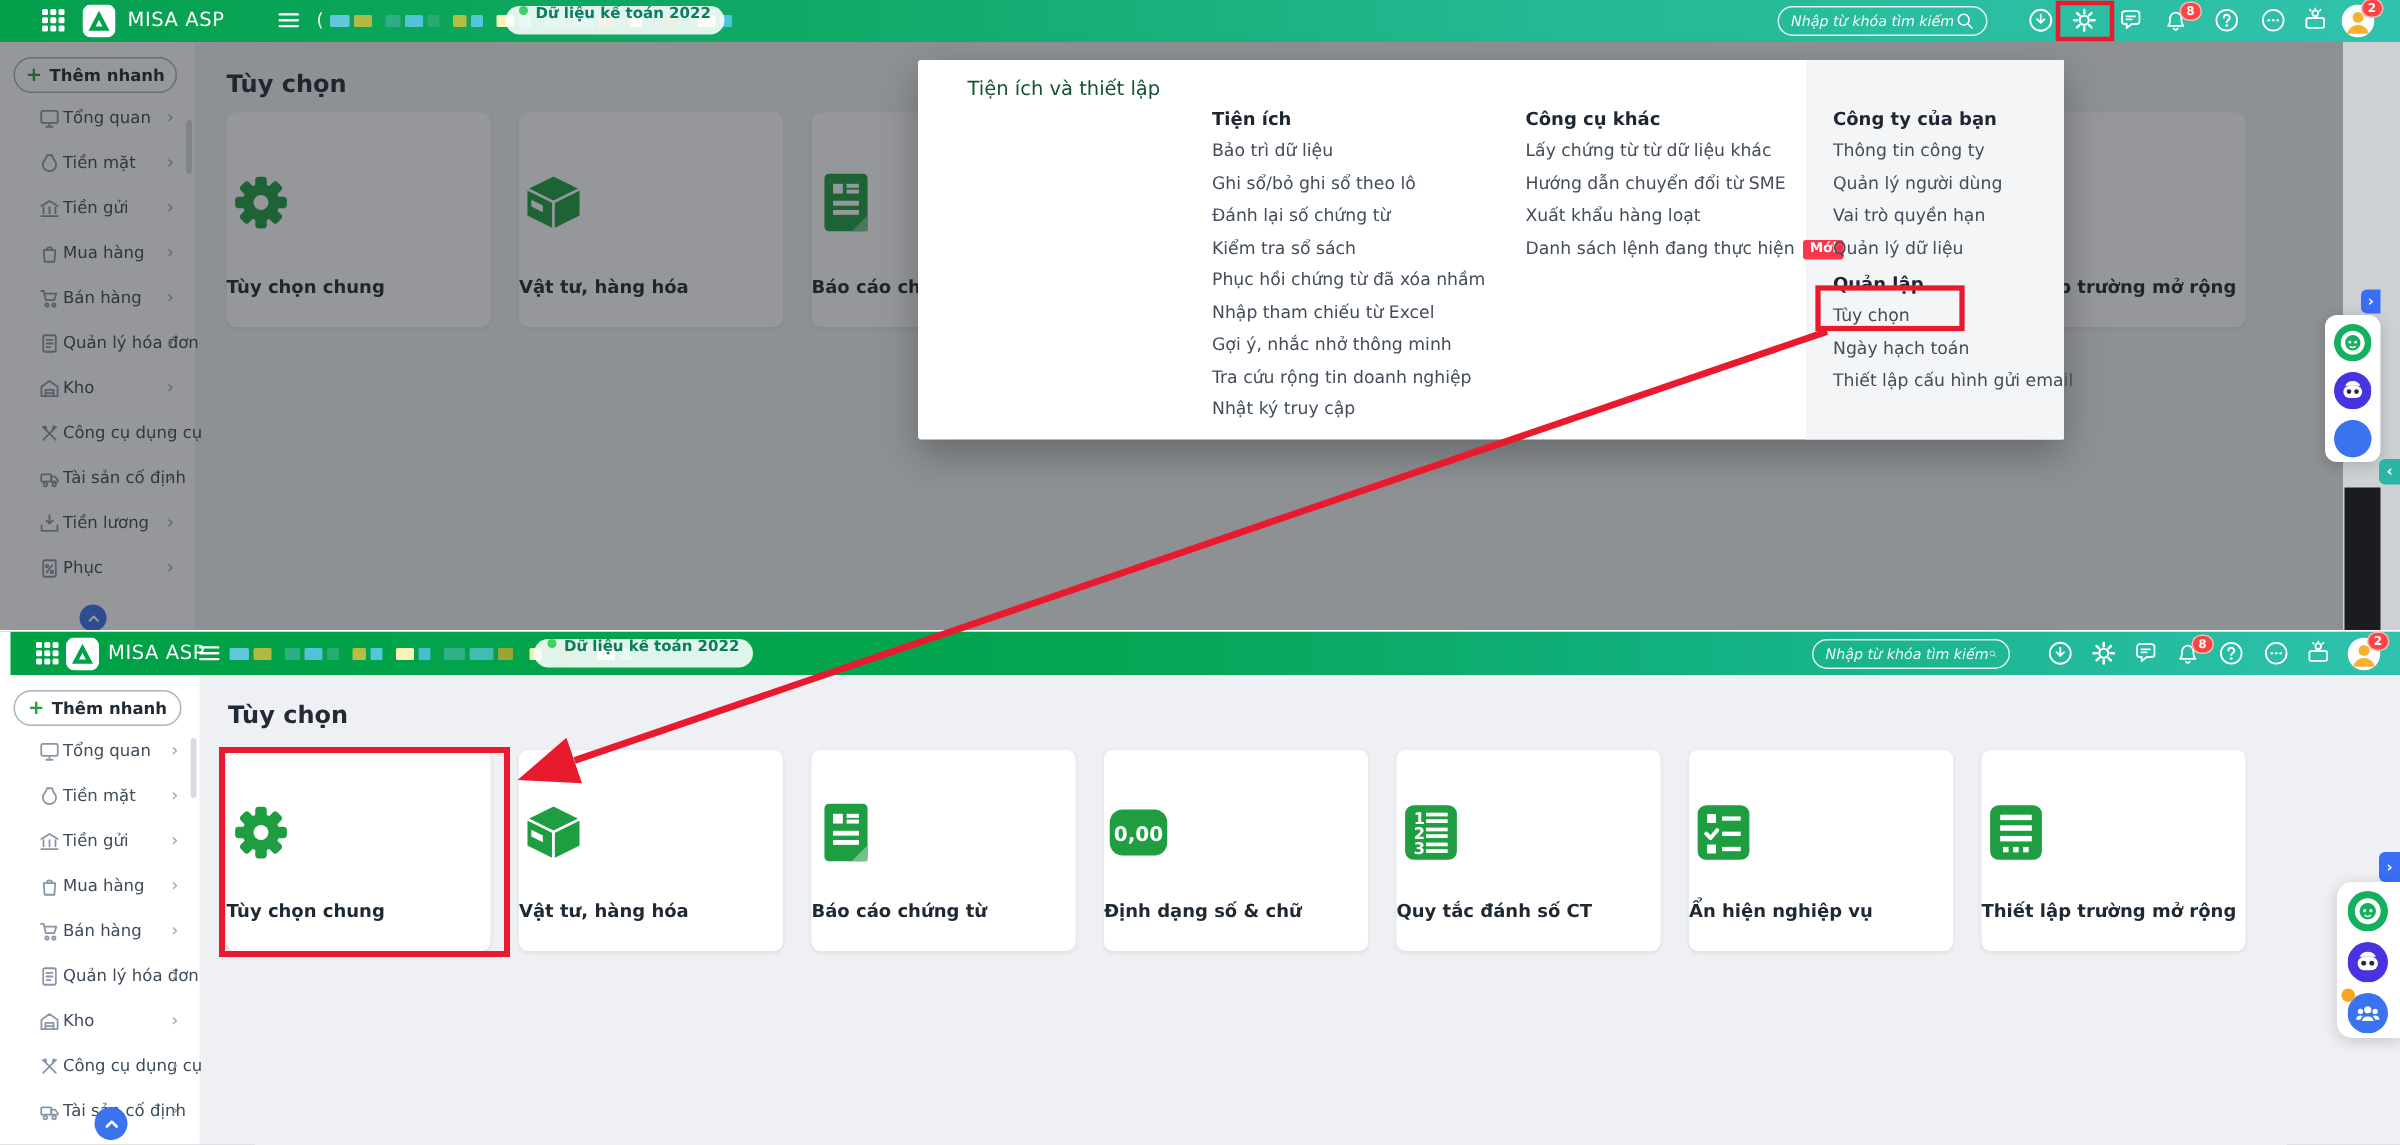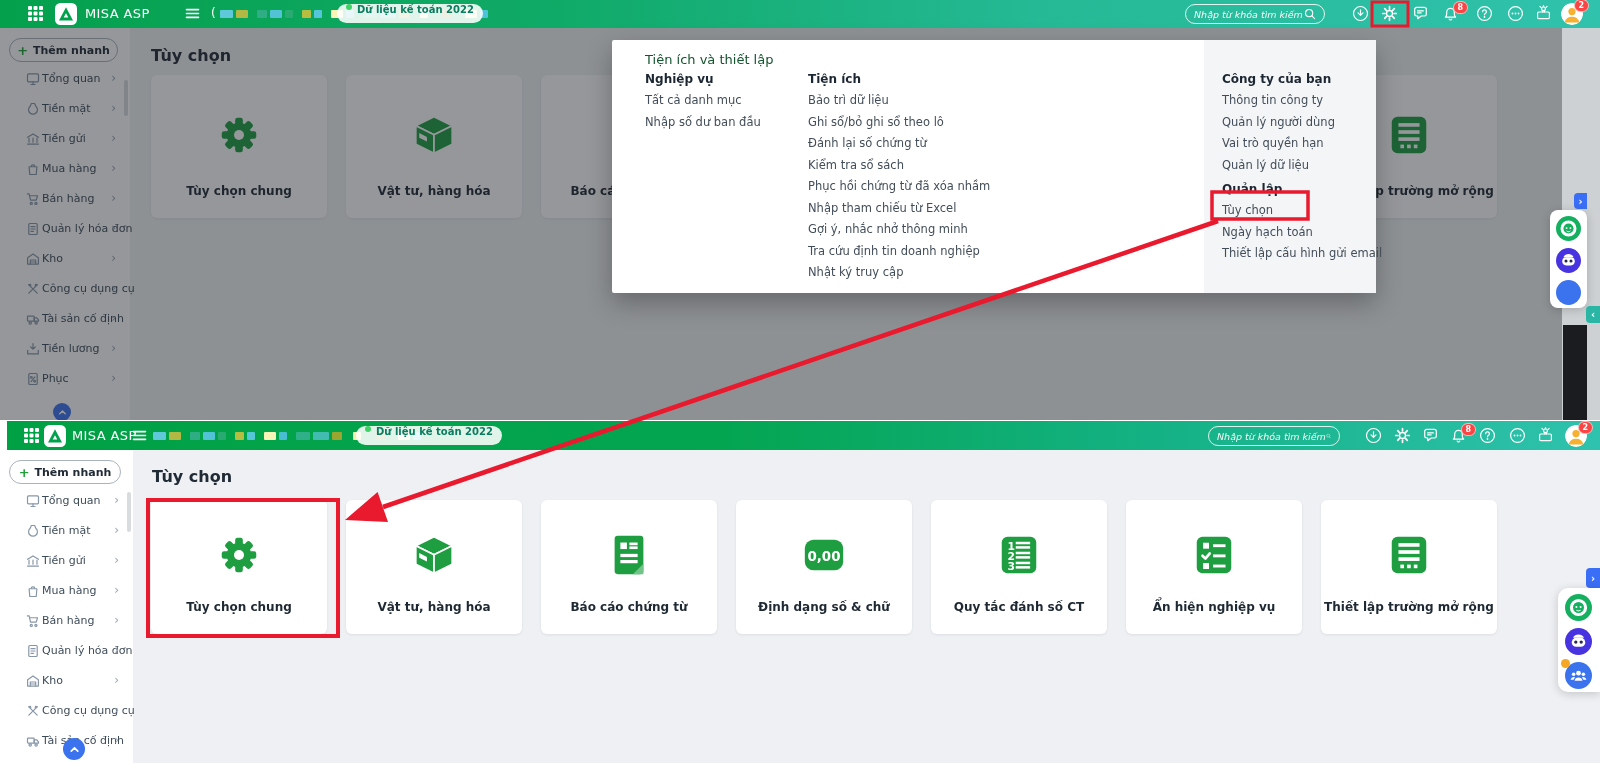--- a/index.html
+++ b/index.html
@@ -41,21 +41,21 @@
 .sic{width:14px;height:14px;color:#8796a8;flex:0 0 14px}
 .slab{font-size:11px;color:#3e4c59;white-space:nowrap}
 .chev{position:absolute;right:14px;color:#9aa5b1;font-size:12px;line-height:12px}
 .sthumb{position:absolute;width:4px;border-radius:2px;background:#d9dcdf}
 .scrollup{position:absolute;border-radius:50%;background:#3b72ee;display:flex;align-items:center;justify-content:center;cursor:pointer}
 
 .main{position:absolute;bottom:0}
 #shot-top .main{left:130px;top:28px;right:38px;background:#f2f3f4}
 #shot-bottom .main{left:133px;top:29px;right:0;background:#eef0f3}
 .ptitle{position:absolute;font-size:16px;font-weight:700;color:#212b36}
-.card{position:absolute;width:176px;background:#fff;border-radius:6px;box-shadow:0 1px 3px rgba(20,40,60,.08);display:flex;flex-direction:column;align-items:center;cursor:pointer}
+.card{position:absolute;width:176px;background:#fff;border-radius:6px;box-shadow:0 1px 3px rgba(20,40,60,.08);display:flex;flex-direction:column;align-items:flex-start;cursor:pointer}
 #shot-top .card{top:75px;height:143px}
 #shot-bottom .card{top:79px;height:134px}
 .cicwrap{flex:1;display:flex;align-items:center;justify-content:center;padding-top:10px}
 .cic{width:46px;height:46px}
 .clabel{font-size:12px;font-weight:700;color:#1f2933;padding-bottom:20px;white-space:nowrap}
 
 .dd{position:absolute;left:612px;top:40px;width:764px;height:253px;background:#fff;border-radius:2px;box-shadow:0 10px 26px rgba(0,0,0,.28);z-index:30}
 .dd-gray{position:absolute;right:0;top:0;width:172px;height:100%;background:#f4f5f6}
 .dd-title{position:absolute;left:33px;top:12px;font-size:13px;color:#14532d}
 .ddcol{position:absolute;top:28px}
@@ -534,36 +534,38 @@
         </svg>
       </div>
 
     <div class="graycol"></div>
     <div class="dim"></div>
     <div class="darkstrip"></div>
 
     <div class="dd">
       <div class="dd-gray"></div>
       <div class="dd-title">Tiện ích và thiết lập</div>
-      <div class="ddcol" style="left:33px">
-        <div class="ddh">Nghiệp vụ</div>
-        <div class="ddi">Tất cả danh mục</div>
-        <div class="ddi">Nhập số dư ban đầu</div>
-      </div>
       <div class="ddcol" style="left:196px">
         <div class="ddh">Tiện ích</div>
         <div class="ddi">Bảo trì dữ liệu</div>
         <div class="ddi">Ghi sổ/bỏ ghi sổ theo lô</div>
         <div class="ddi">Đánh lại số chứng từ</div>
         <div class="ddi">Kiểm tra sổ sách</div>
         <div class="ddi">Phục hồi chứng từ đã xóa nhầm</div>
         <div class="ddi">Nhập tham chiếu từ Excel</div>
         <div class="ddi">Gợi ý, nhắc nhở thông minh</div>
-        <div class="ddi">Tra cứu định tin doanh nghiệp</div>
+        <div class="ddi">Tra cứu rộng tin doanh nghiệp</div>
         <div class="ddi">Nhật ký truy cập</div>
+      </div>
+      <div class="ddcol" style="left:405px">
+        <div class="ddh">Công cụ khác</div>
+        <div class="ddi">Lấy chứng từ từ dữ liệu khác</div>
+        <div class="ddi">Hướng dẫn chuyển đổi từ SME</div>
+        <div class="ddi">Xuất khẩu hàng loạt</div>
+        <div class="ddi"><span>Danh sách lệnh đang thực hiện</span><span class="new-badge">Mới</span></div>
       </div>
       <div class="ddcol" style="left:610px">
         <div class="ddh">Công ty của bạn</div>
         <div class="ddi">Thông tin công ty</div>
         <div class="ddi">Quản lý người dùng</div>
         <div class="ddi">Vai trò quyền hạn</div>
         <div class="ddi">Quản lý dữ liệu</div>
         <div class="ddh ddh2">Quản lập</div>
         <div class="ddi">Tùy chọn</div>
         <div class="ddi">Ngày hạch toán</div>

